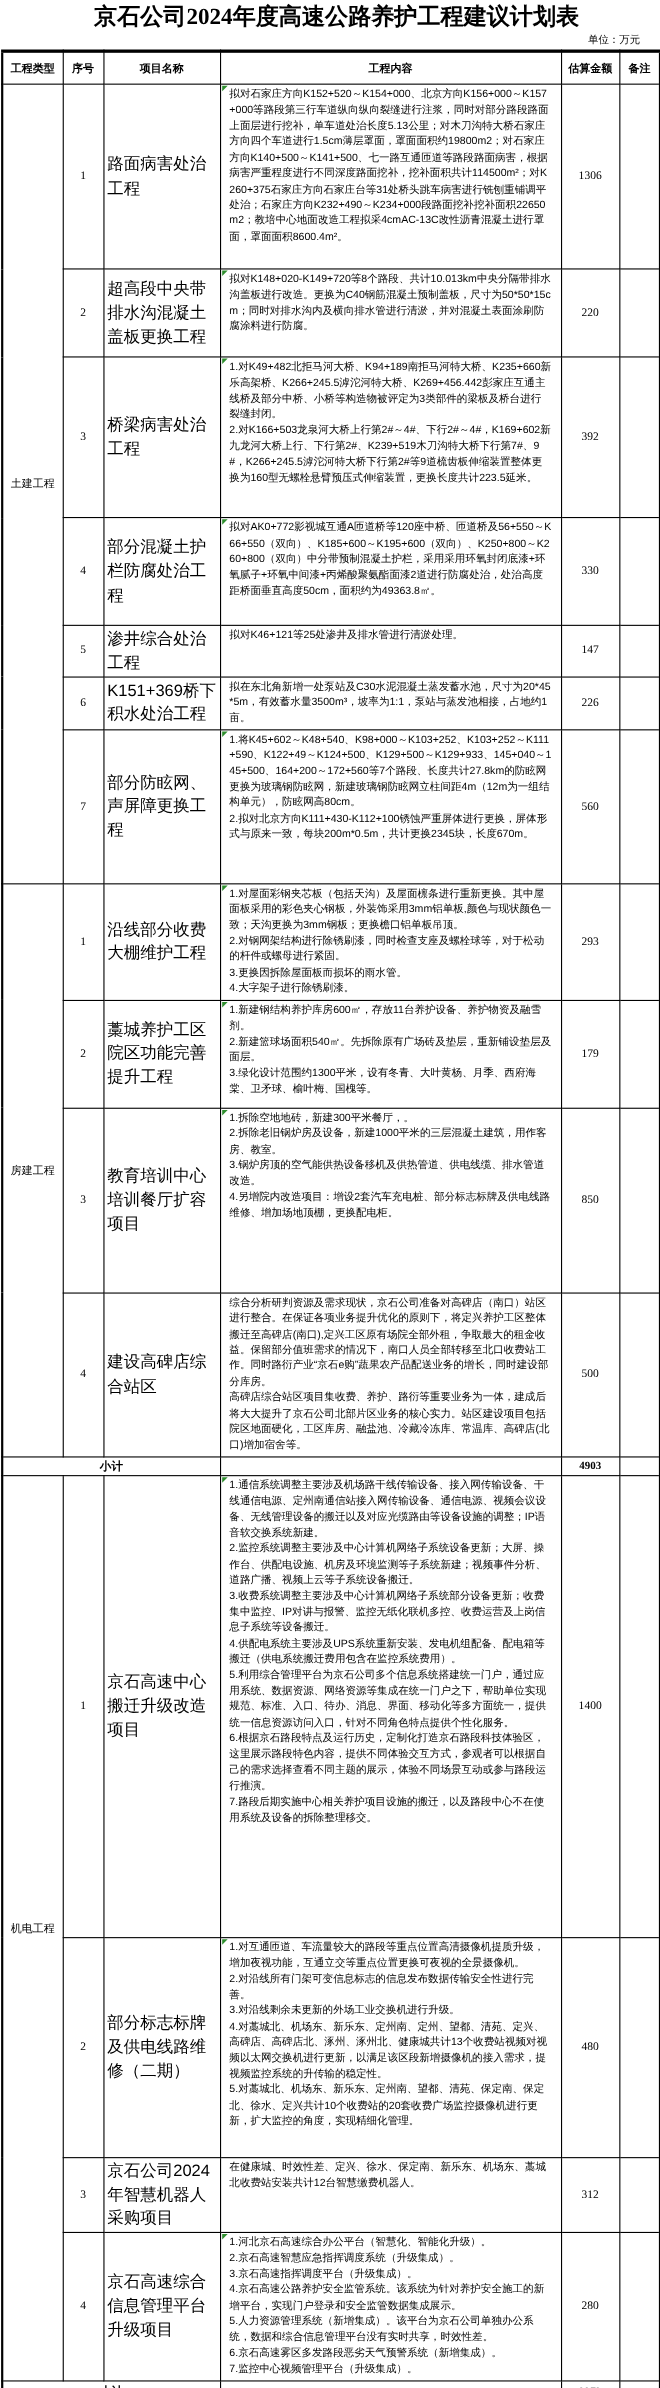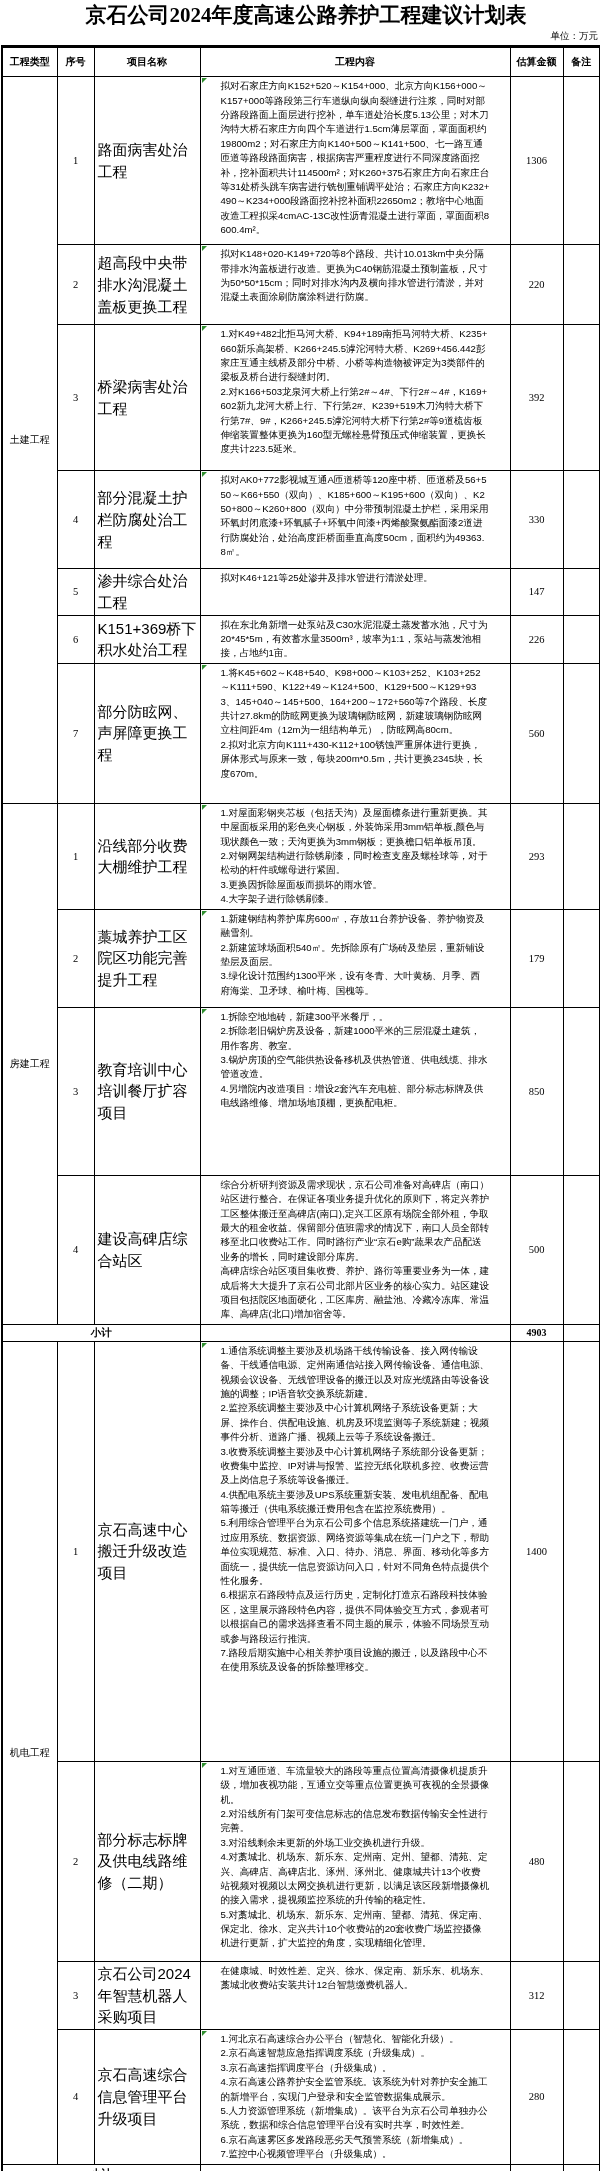--- a/index.html
+++ b/index.html
@@ -1,26 +1,26 @@
 <!DOCTYPE html>
 <html><head>
 <meta charset="utf-8">
 <style>
   html,body{margin:0;padding:0;background:#ffffff;}
   body{width:600px;font-family:"Liberation Sans",sans-serif;color:#000;}
   .page{width:600px;background:#fff;}
   .title{font-family:"Liberation Serif",serif;font-weight:bold;font-size:21px;text-align:center;padding:3px 0 2px 12px;line-height:1.2;}
-  .unit{font-size:9.5px;text-align:right;padding:0 2px 2px 0;}
+  .unit{font-size:9.5px;text-align:right;padding:0 18px 2px 0;}
   table{border-collapse:collapse;table-layout:fixed;width:598px;margin:0 1px;border:2px solid #000;border-top:3px solid #000;}
   th,td{border:1px solid #000;padding:1px 2px;vertical-align:middle;overflow:hidden;}
   th{font-size:10px;font-weight:bold;text-align:center;}
   td.cat{font-size:10px;text-align:center;vertical-align:middle;letter-spacing:0px;}
   td.no{font-family:"Liberation Serif",serif;font-size:10.5px;text-align:center;}
   td.pname{font-size:15px;text-align:left;line-height:1.45;padding:1px 3px;}
-  td.content{font-size:9.6px;text-align:left;line-height:1.5;vertical-align:top;white-space:pre-wrap;padding:2px 20px;word-break:break-all;position:relative;}
+  td.content{font-size:9.6px;text-align:left;line-height:1.5;vertical-align:top;white-space:pre-wrap;padding:2px 8px;word-break:break-all;position:relative;}
   td.amt{font-family:"Liberation Serif",serif;font-size:10.5px;text-align:center;}
   td.remark{font-size:9.6px;}
   tr.summary td{font-weight:bold;}
   tr.summary td.slabel{font-size:10.5px;text-align:center;}
   tr.summary td.amt{font-family:Liberation Serif, serif;font-size:10px;}
   td.gm::before{content:"";position:absolute;top:1px;left:1px;width:0;height:0;border-top:5px solid #2f8f2f;border-right:5px solid transparent;}
 </style>
 </head>
 <body>
 

